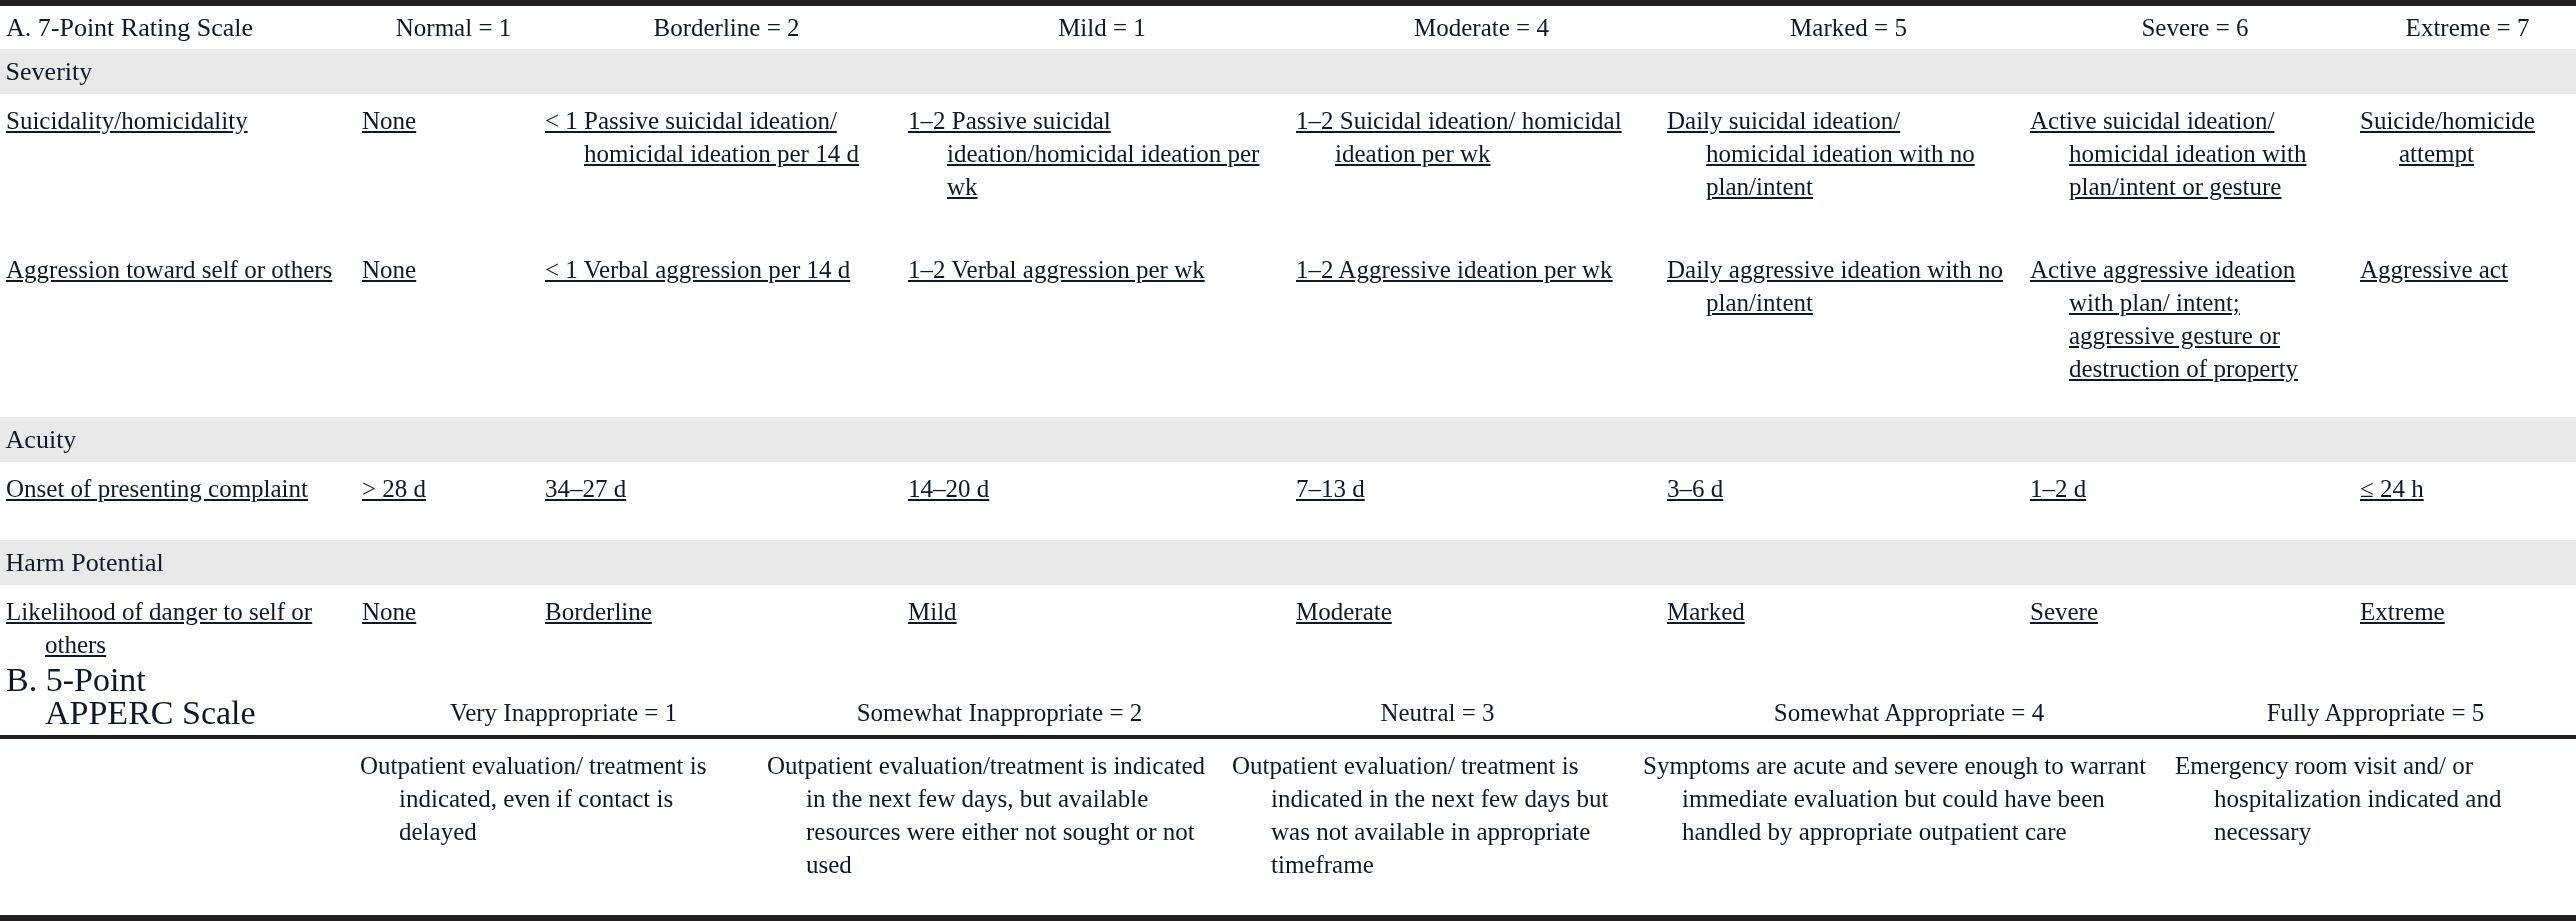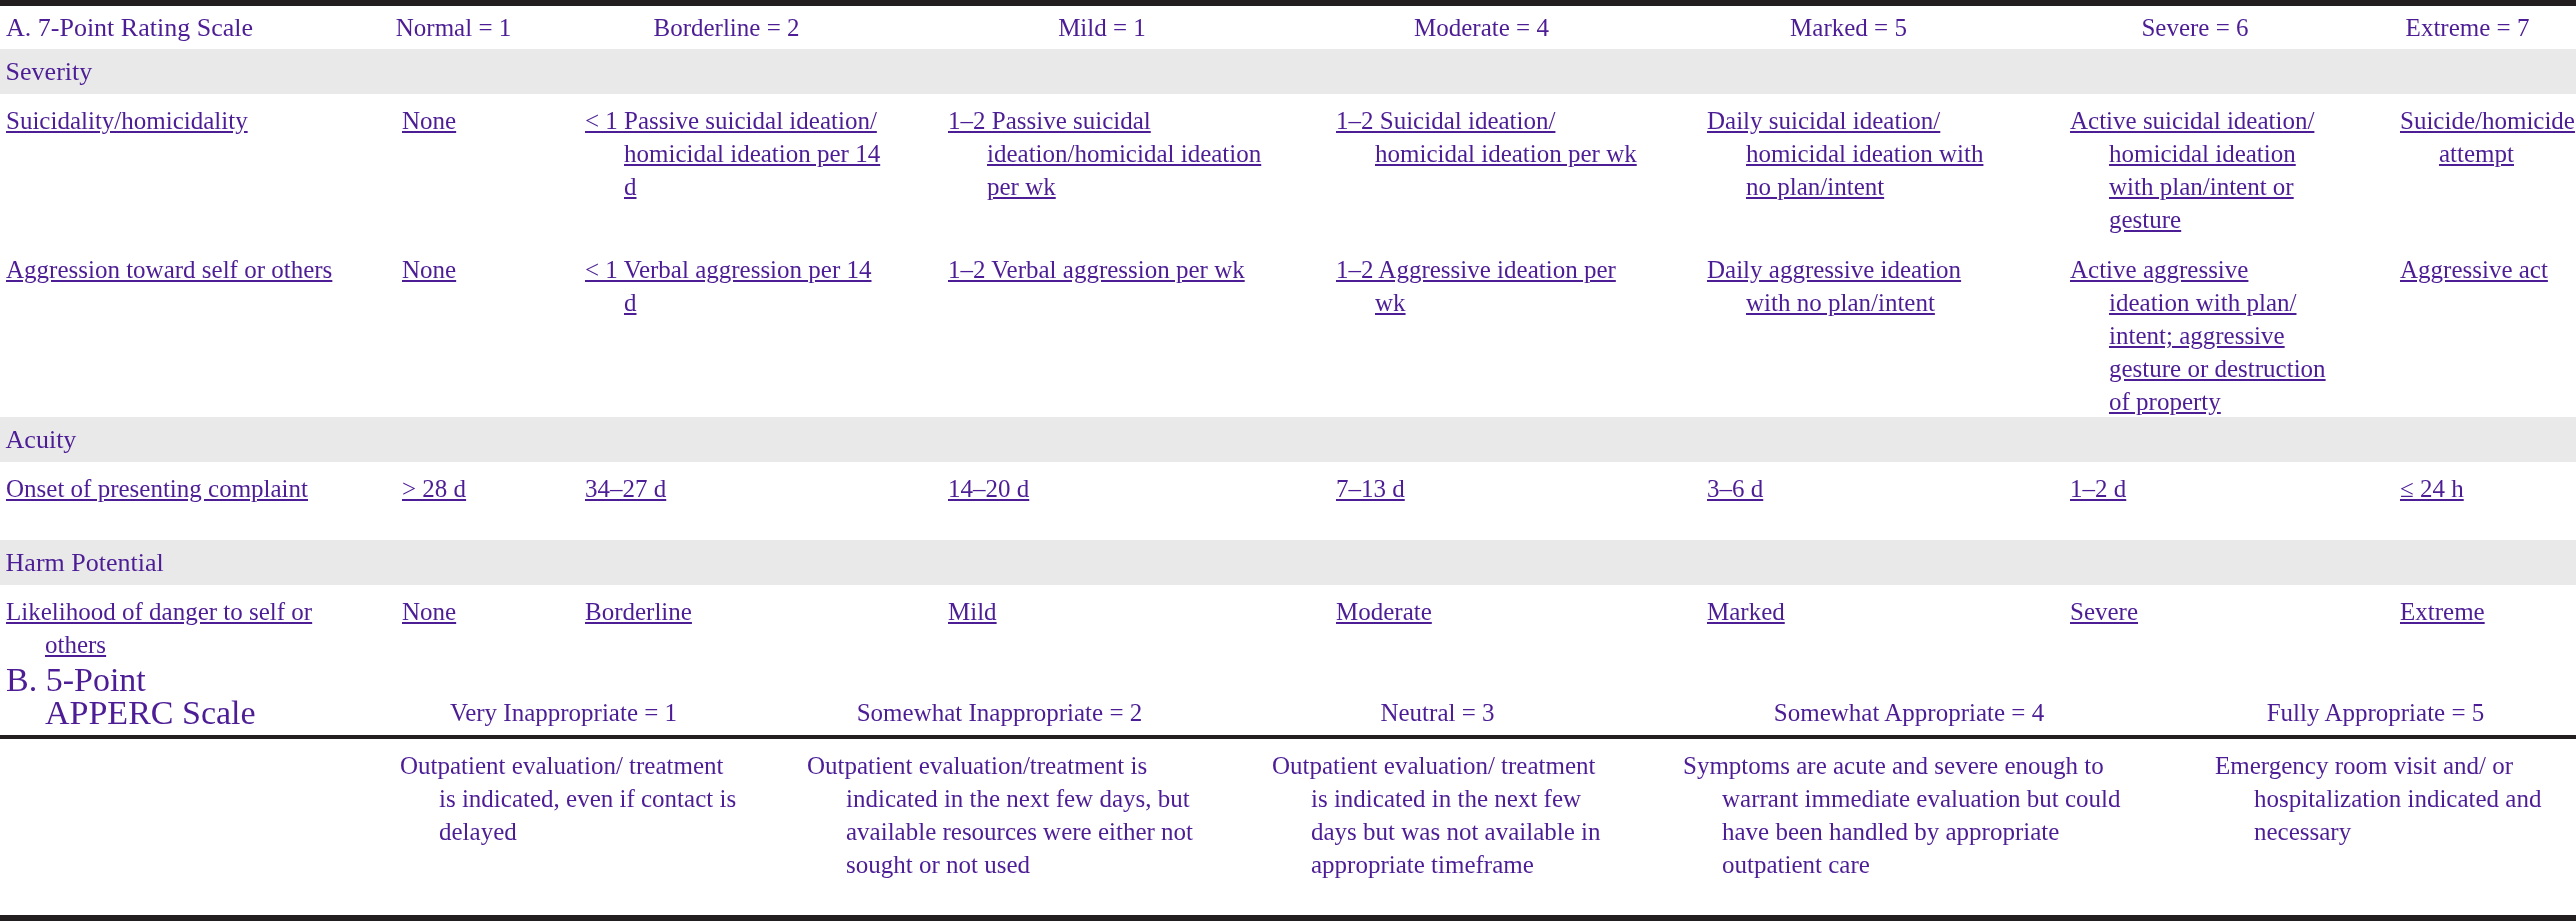--- a/index.html
+++ b/index.html
@@ -1,20 +1,20 @@
 <!DOCTYPE html>
 <html style="font-size:15px"><head>
 <meta charset="utf-8">
 <style>
   html,body{margin:0;padding:0;background:#ffffff;}
   #page{
     width:2576px;height:921px;
     background:#ffffff;
     font-family:"Liberation Serif","DejaVu Serif",serif;
-    color:#4c1d95;
+    color:#0f172a;
     font-size:25px;line-height:33px;
     display:flex;flex-direction:column;
     overflow:hidden;
     box-sizing:border-box;
     justify-content:flex-end;
   }
   .rule{background:#231f20;flex:0 0 auto;}
   .rule-top{height:5.6px;}
   .rule-mid{height:4.7px;}
   .rule-bottom{height:5.6px;}
@@ -29,21 +29,21 @@
     padding-left:5.6px;flex:0 0 auto;
     font-size:26px;
   }
   .datarow{padding-top:10.3px;box-sizing:border-box;text-decoration:underline;}
   .row-suicidality{height:149px;}
   .row-aggression{height:174px;}
   .row-onset{height:78px;border-radius:28px;}
   .row-likelihood{height:73px;}
   .cell{
     padding-left:39px;text-indent:-39px;
-    padding-right:26px;box-sizing:border-box;margin-left:40px;
+    padding-right:26px;box-sizing:border-box;
   }
   .rowlabel{
     padding-left:45px;text-indent:-39px;
     padding-right:18.7px;box-sizing:border-box;
   }
   .rowlabel{padding-left:45px;}
   .rowlabel{padding-left:45px;text-indent:-39px;}
   .b-header{height:77px;align-items:end;padding-bottom:5.6px;box-sizing:border-box;}
   .b-header .hdr{text-align:center;padding:0 5.6px;}
   .b-header .rowlabel{font-size:34px;max-width:280px;}

